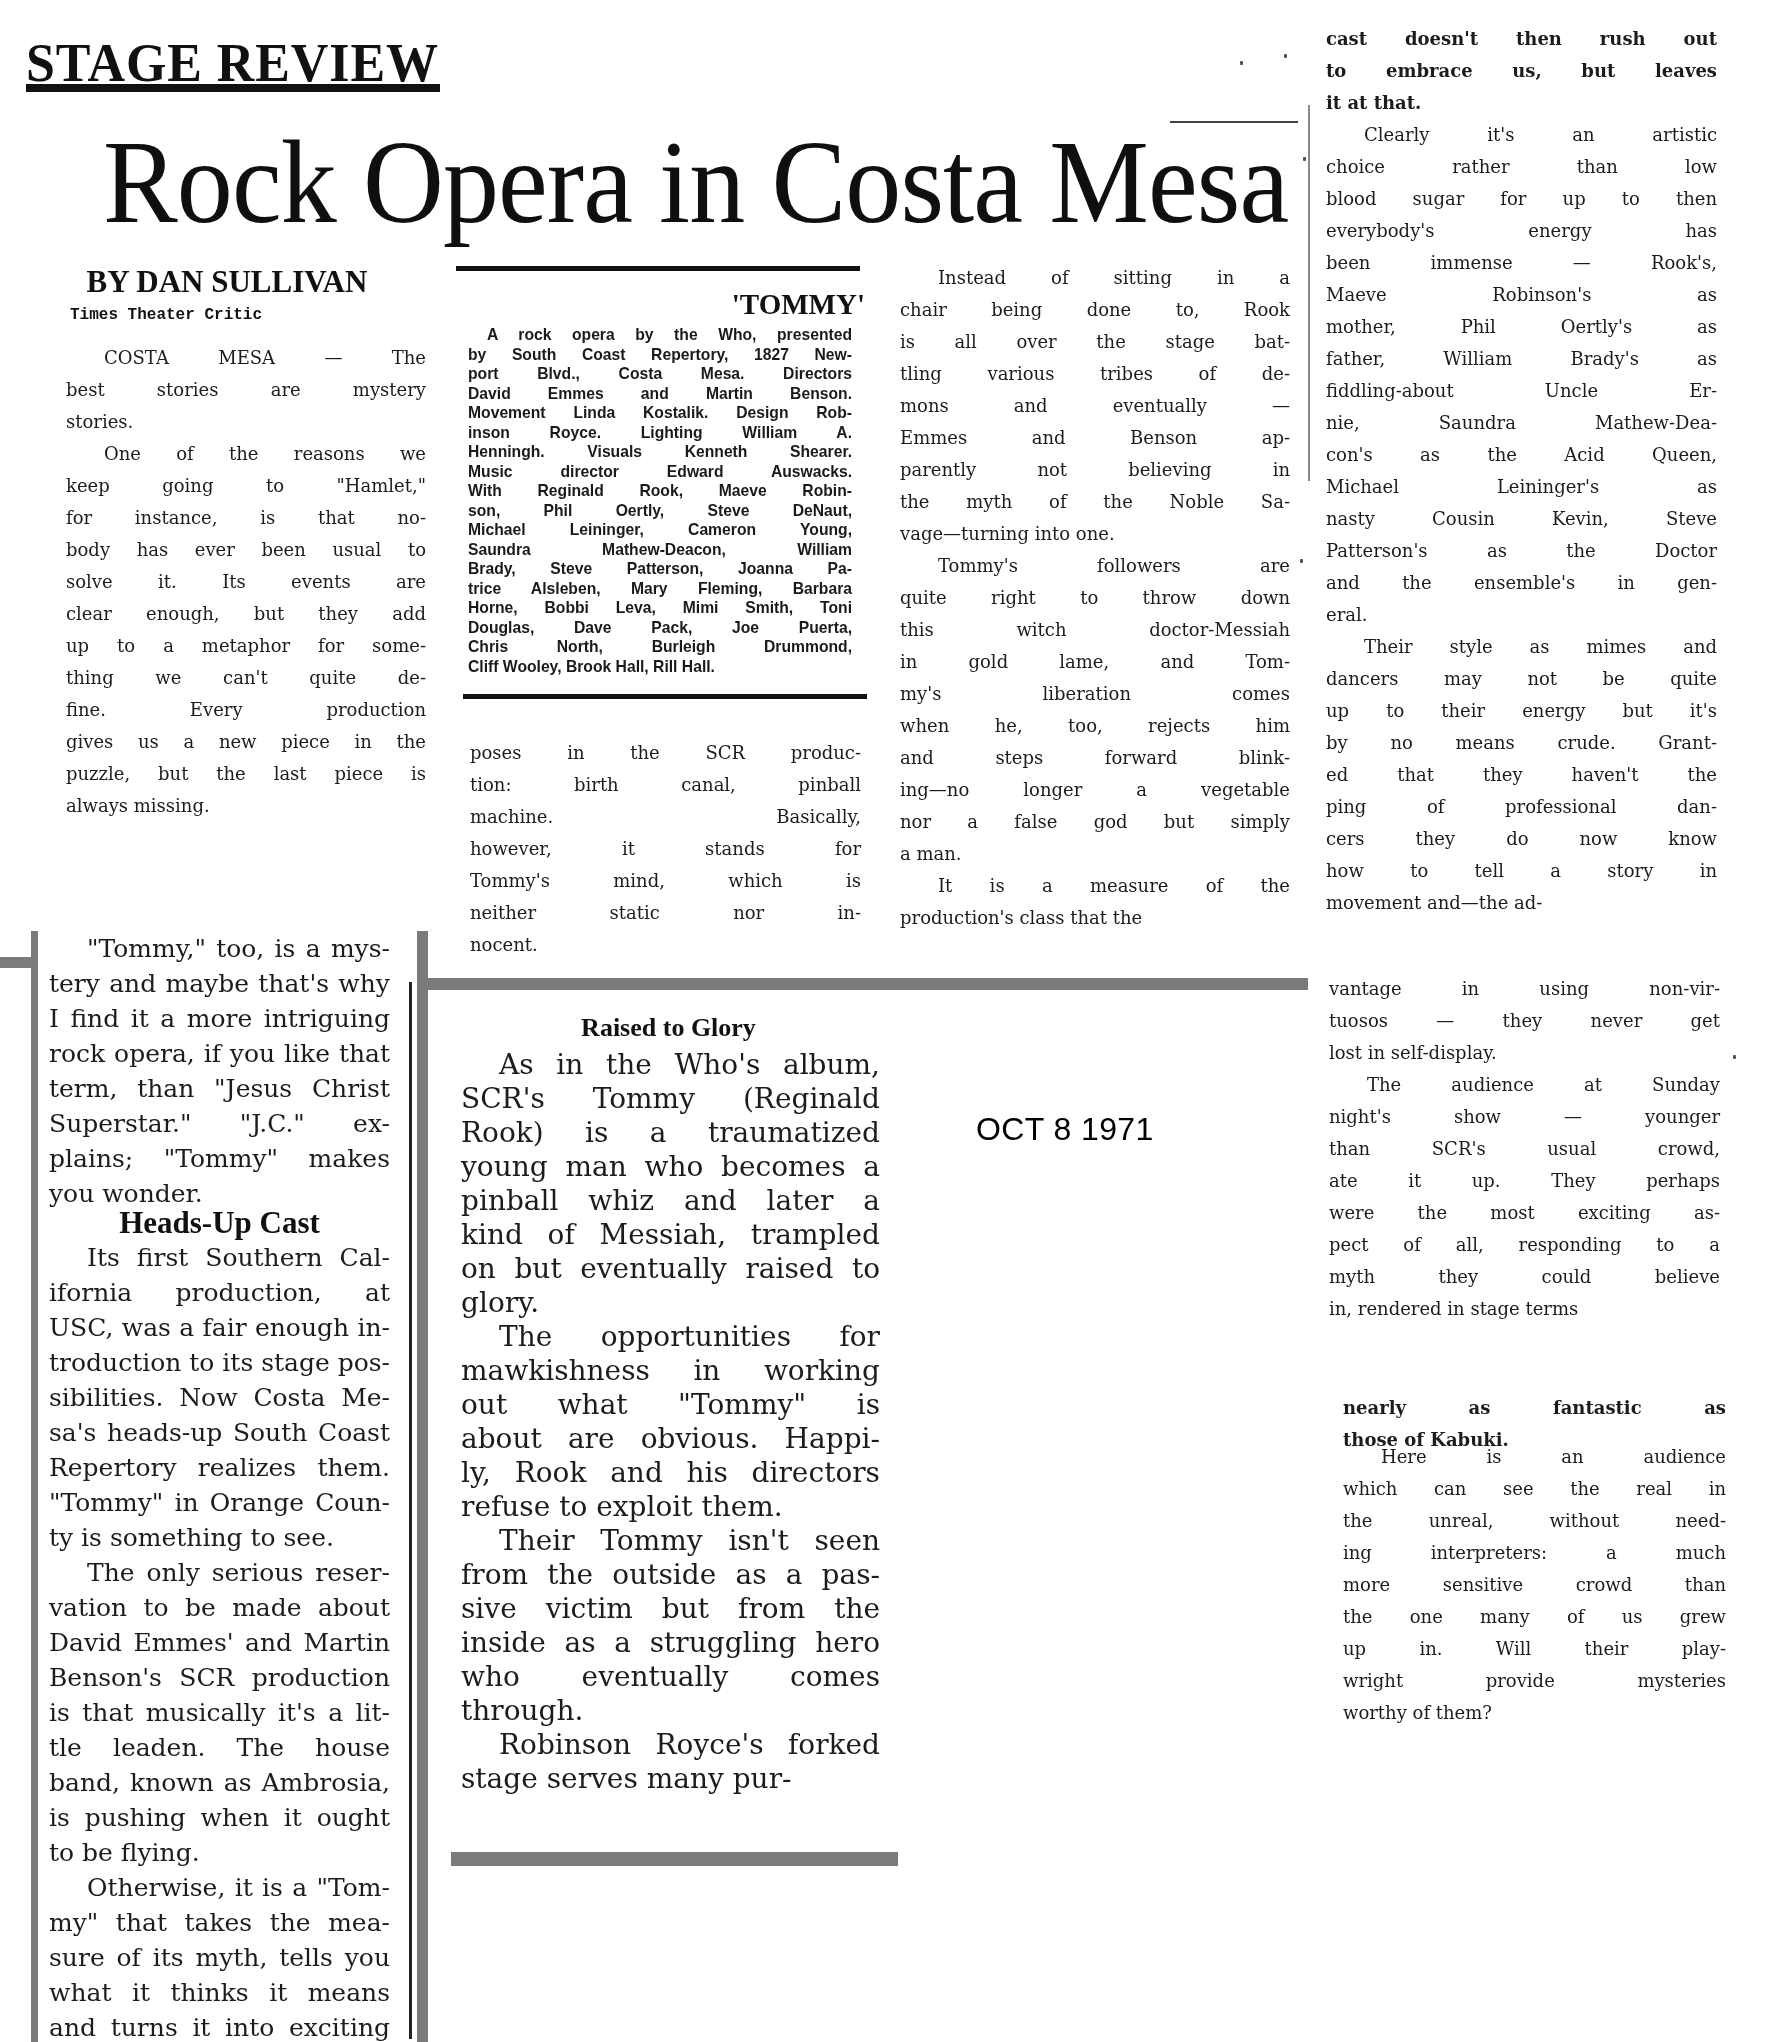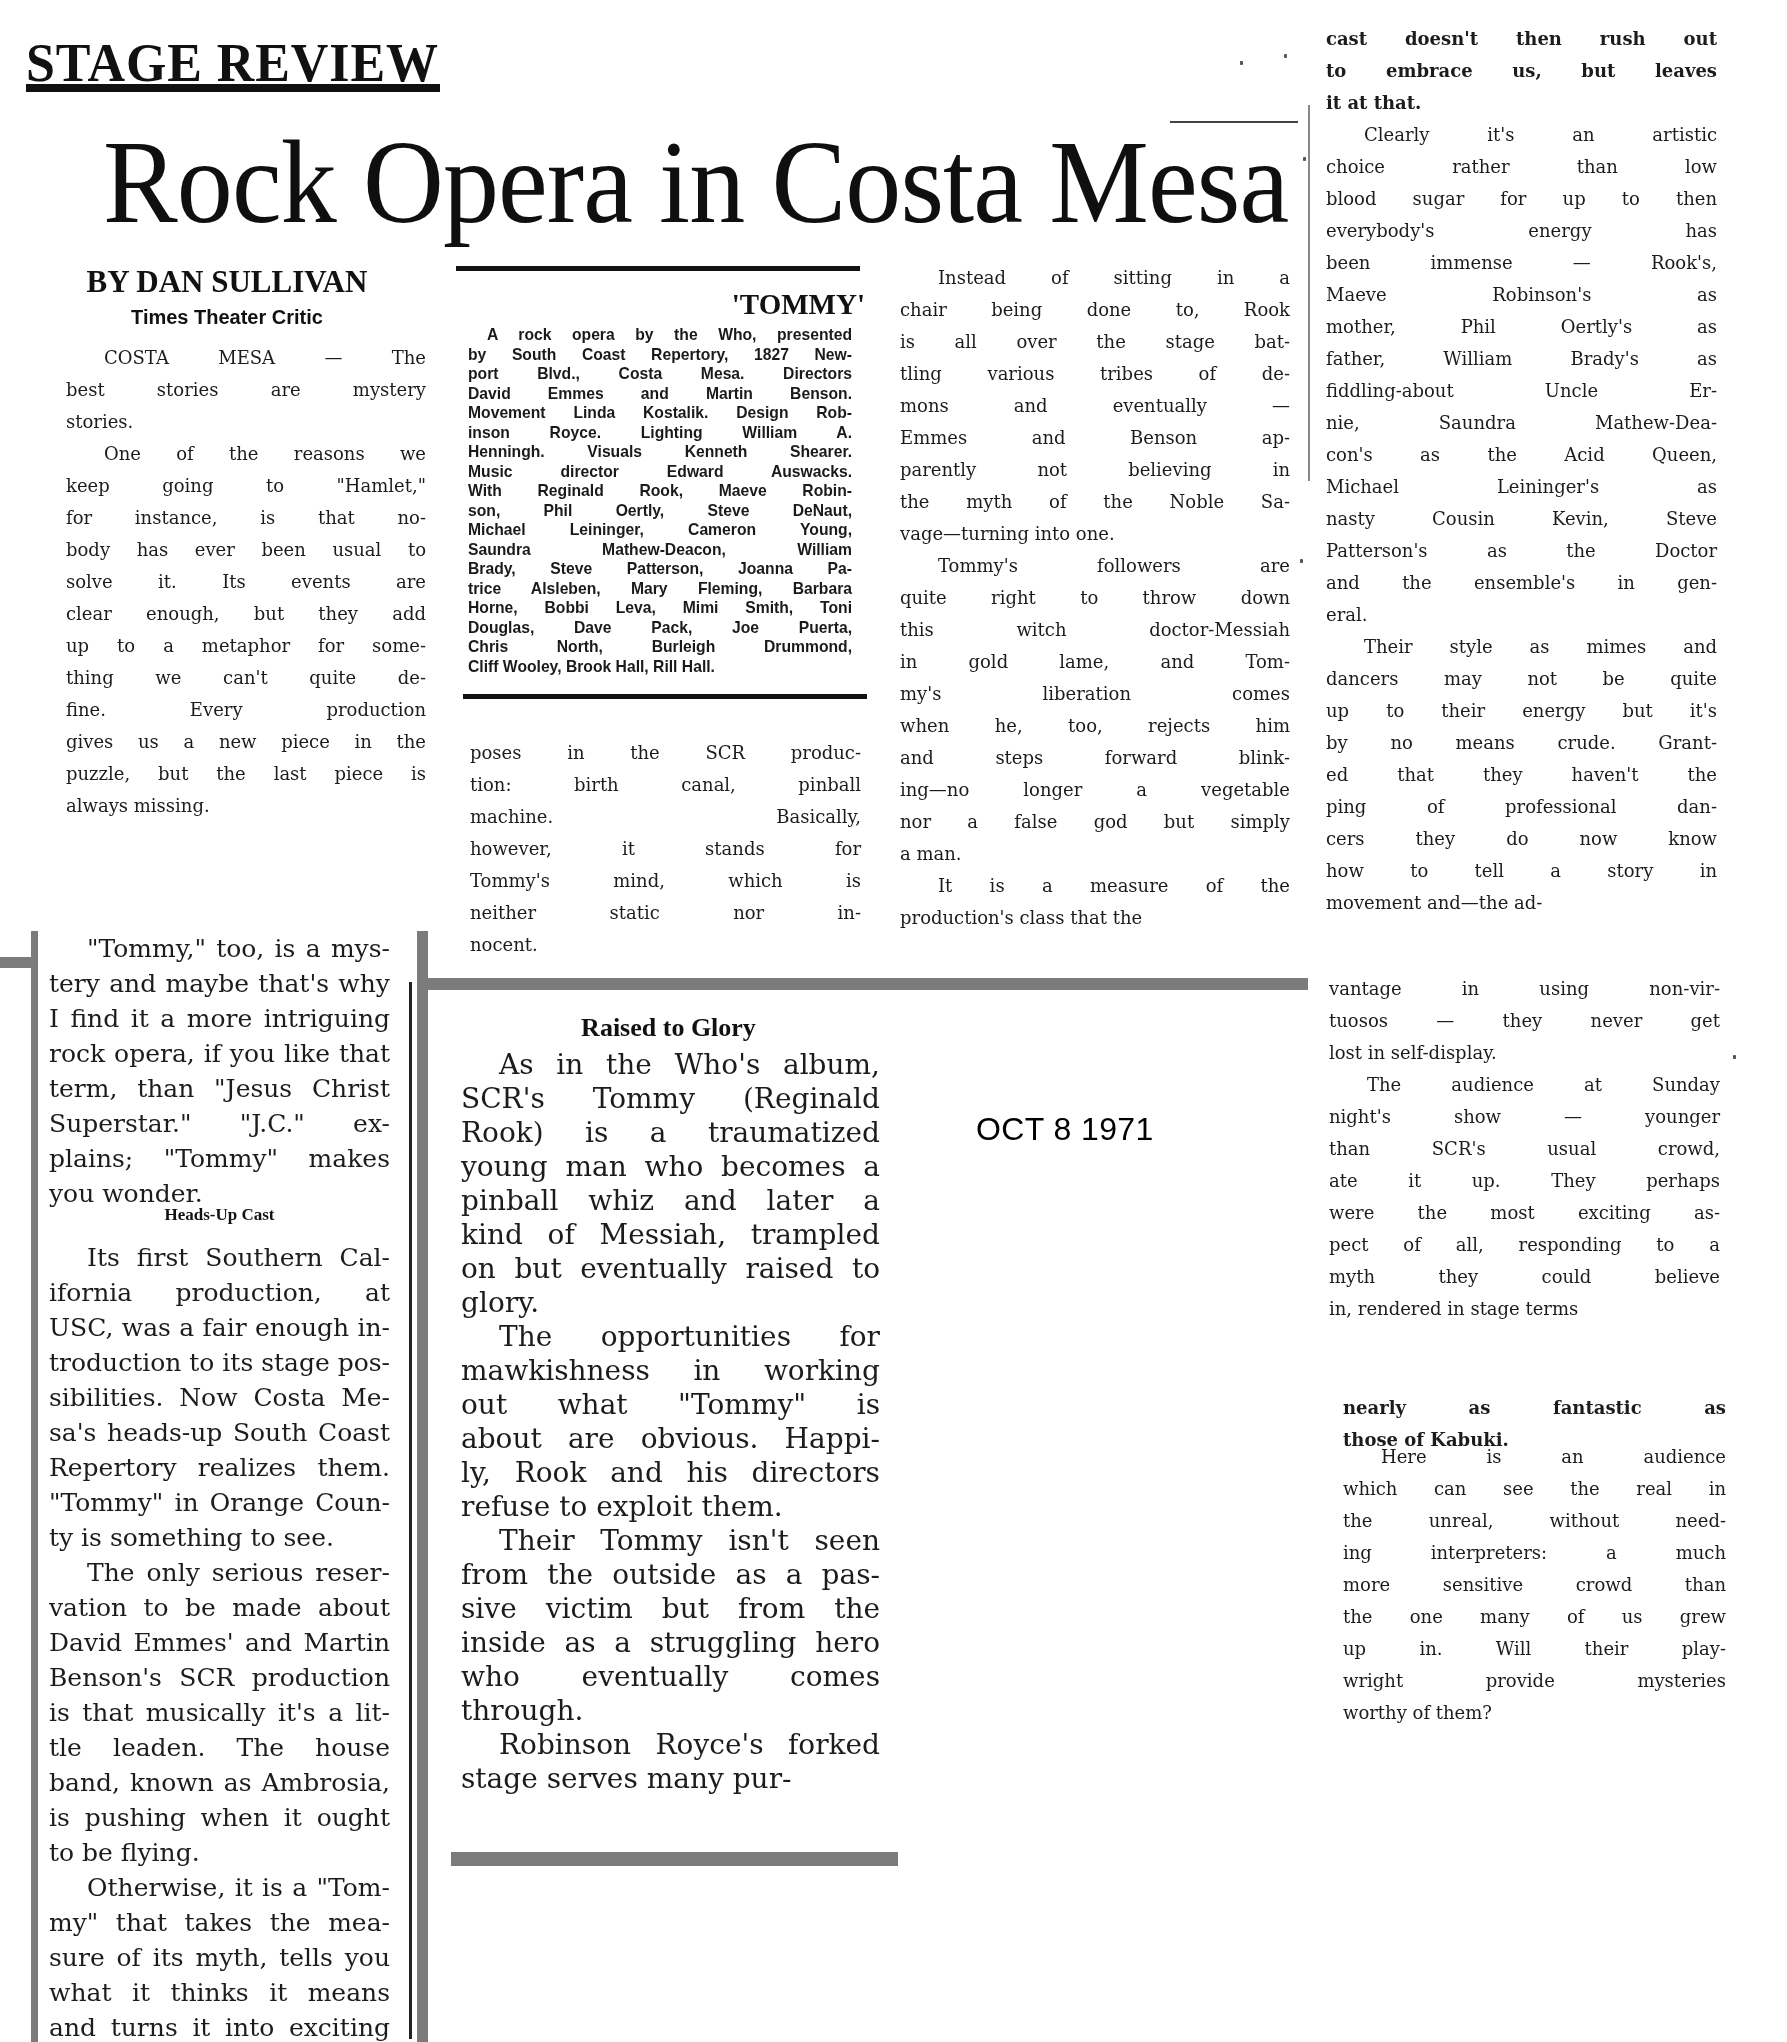--- a/index.html
+++ b/index.html
@@ -6,21 +6,21 @@
   body { width: 1787px; height: 2042px; position: relative; overflow: hidden; color: #1a1a1a; font-family: "DejaVu Serif", serif; }
   .abs { position: absolute; }
   .col { position: absolute; font-family: "DejaVu Serif", serif; font-size: 18px; line-height: 32px; color: #1c1c1c; }
   .col .ln { display: block; white-space: nowrap; text-align: justify; text-align-last: justify; }
   .col .ln.last { text-align-last: left; }
   .col .ln.indent { padding-left: 38px; }
   .kicker { left: 26px; top: 33px; font-family: "Liberation Serif", serif; font-weight: bold; font-size: 52px; letter-spacing: 0.9px; color: #111; transform: scaleY(1.05); }
   .kicker-rule { left: 26px; top: 84px; width: 414px; height: 7.9px; background: #111; }
   .headline { left: 103px; top: 114px; font-family: "Liberation Serif", serif; font-size: 112px; line-height: 131px; color: #0f0f0f; white-space: nowrap; letter-spacing: -0.9px; transform: scaleY(1.05); transform-origin: left top; }
   .byline { left: 70px; top: 264px; width: 314px; text-align: center; font-family: "Liberation Serif", serif; font-weight: bold; font-size: 31px; color: #111; }
-  .byline-title { left: 70px; top: 306px; width: 314px; text-align: center; font-family: Liberation Sans, sans-serif; font-weight: bold; font-size: 20px; color: #111; }
+  .byline-title { left: 70px; top: 306px; width: 314px; text-align: left; font-family: Liberation Mono, monospace; font-weight: bold; font-size: 16px; color: #111; }
   .infobox-rule { position: absolute; height: 5.2px; background: #111; }
   .infobox-title { left: 472px; top: 288px; width: 393px; text-align: right; font-family: "Liberation Serif", serif; font-weight: bold; font-size: 29px; color: #111; }
   .infobox { left: 468px; top: 325px; width: 384px; font-family: "Liberation Sans", sans-serif; font-weight: bold; font-size: 15.7px; line-height: 19.5px; color: #1a1a1a; }
   .infobox .ln { display: block; white-space: nowrap; text-align: justify; text-align-last: justify; }
   .infobox .ln.last { text-align-last: left; }
   .infobox .ln.indent { padding-left: 19px; }
   .subhead { position: absolute; font-family: "Liberation Serif", serif; font-weight: bold; font-size: 26px; text-align: center; color: #111; }
   .gray-bar { position: absolute; background: #7b7b7b; }
   .thin-rule { position: absolute; background: #222; }
   .date-stamp { left: 976px; top: 1111px; font-family: "Liberation Sans", sans-serif; font-size: 32px; color: #000; letter-spacing: 0.4px; }
@@ -183,21 +183,21 @@
 <div class="col" id="col1a" style="left:49px; top:931px; width:341px; font-size:25px; line-height:35px;">
     <span class="ln indent">"Tommy," too, is a mys-</span>
     <span class="ln">tery and maybe that's why</span>
     <span class="ln">I find it a more intriguing</span>
     <span class="ln">rock opera, if you like that</span>
     <span class="ln">term, than "Jesus Christ</span>
     <span class="ln">Superstar." "J.C." ex-</span>
     <span class="ln">plains; "Tommy" makes</span>
     <span class="ln last">you wonder.</span>
   </div>
-<div class="subhead" style="left:49px; top:1205px; width:341px; font-size:17px;">Heads-Up Cast</div>
+<div class="subhead" style="left:49px; top:1205px; width:341px; font-size:31px;">Heads-Up Cast</div>
 <div class="col" id="col1b" style="left:49px; top:1240px; width:341px; font-size:25px; line-height:35px;">
     <span class="ln indent">Its first Southern Cal-</span>
     <span class="ln">ifornia production, at</span>
     <span class="ln">USC, was a fair enough in-</span>
     <span class="ln">troduction to its stage pos-</span>
     <span class="ln">sibilities. Now Costa Me-</span>
     <span class="ln">sa's heads-up South Coast</span>
     <span class="ln">Repertory realizes them.</span>
     <span class="ln">"Tommy" in Orange Coun-</span>
     <span class="ln last">ty is something to see.</span>

